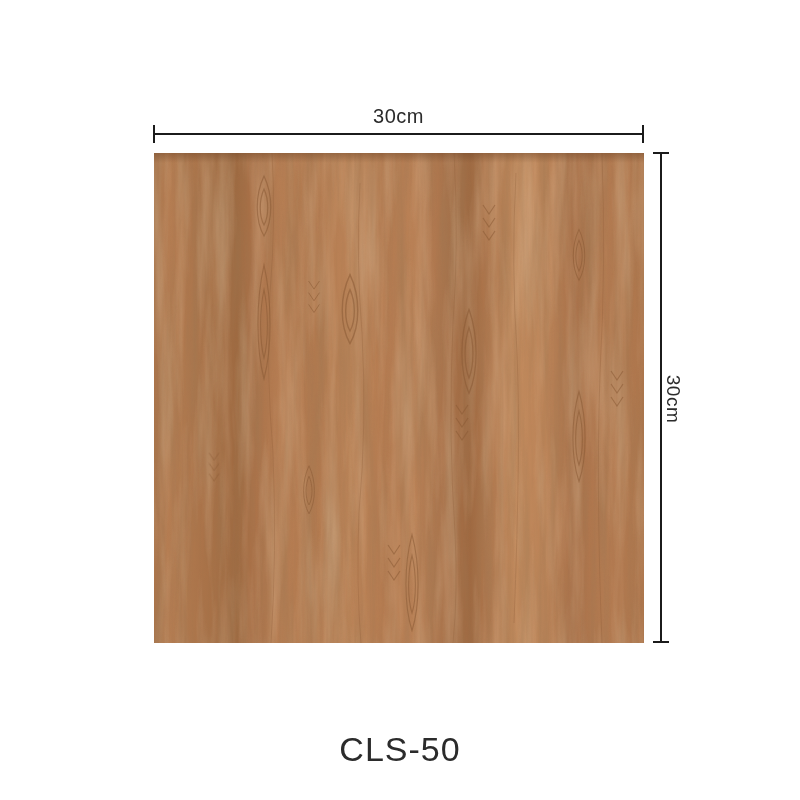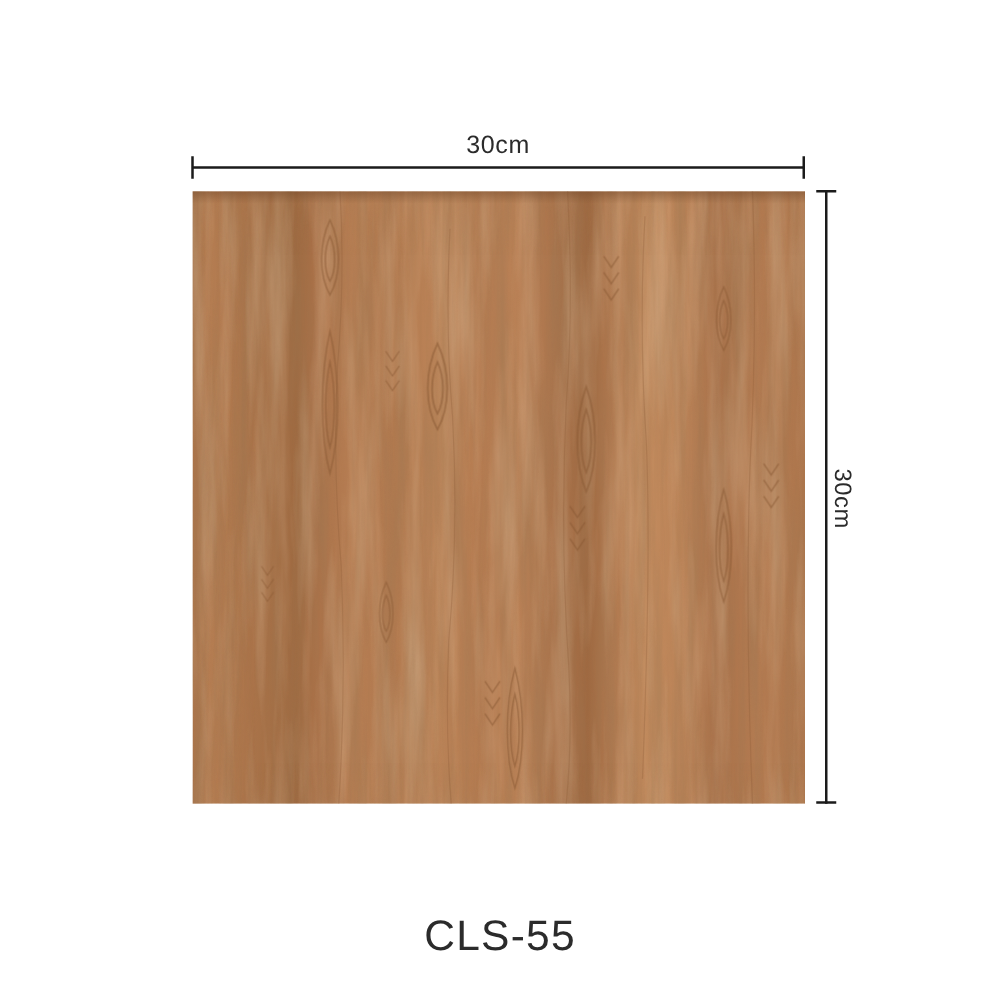--- a/index.html
+++ b/index.html
@@ -159,15 +159,15 @@
     </svg>
   </div>
 
   <div>
     <div class="dim-line-v"></div>
     <div class="dim-tick-h top"></div>
     <div class="dim-tick-h bottom"></div>
     <div class="dim-label-right">30cm</div>
   </div>
 
-  <div class="model-label">CLS-55</div>
+  <div class="model-label">CLS-50</div>
 
 </div>
 
 </body></html>

